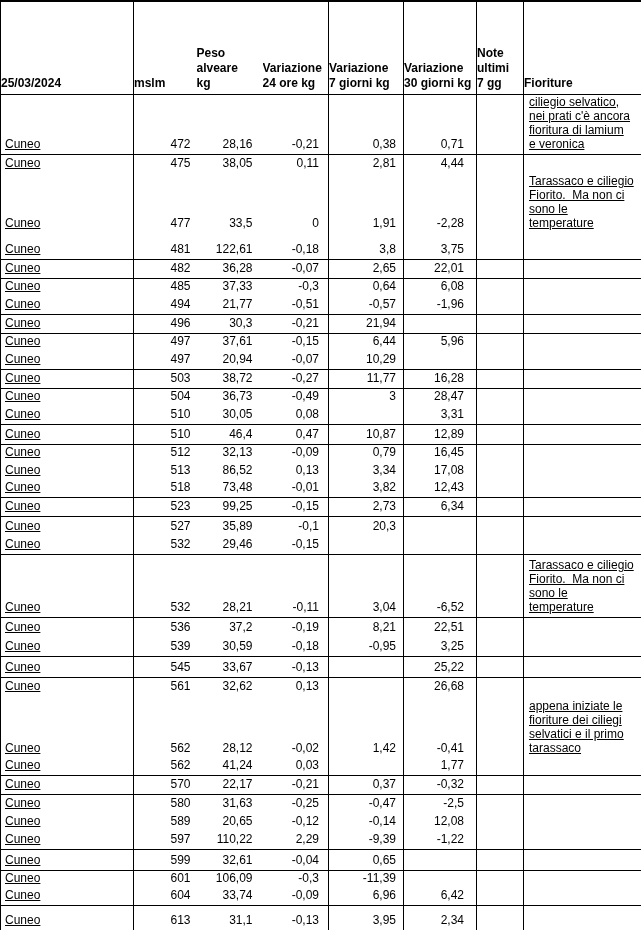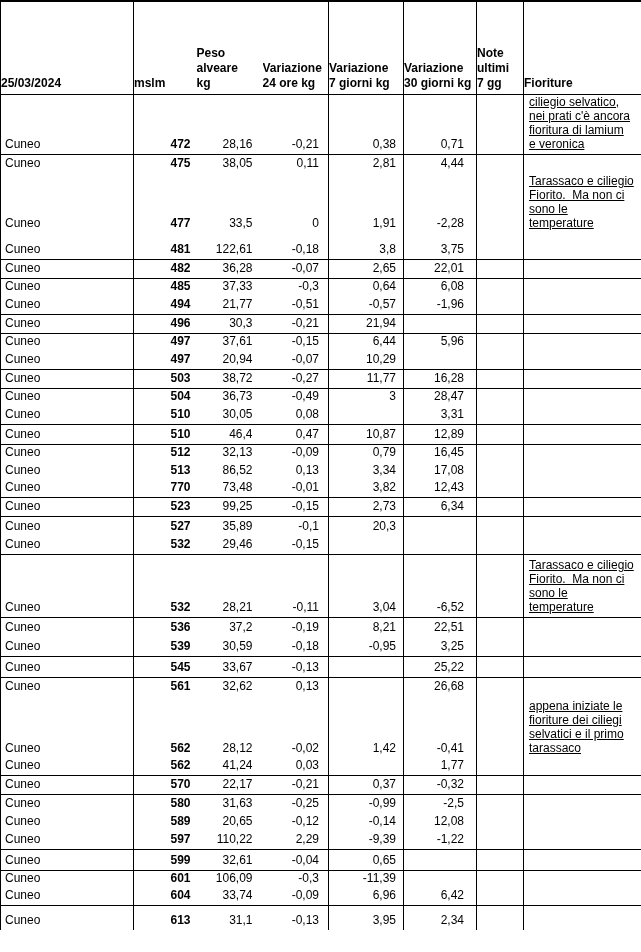--- a/index.html
+++ b/index.html
@@ -17,23 +17,23 @@
     width: 641px;
     border-top: 2px solid #000;
     border-left: 1px solid #000;
   }
   th, td { padding: 0; vertical-align: bottom; overflow: hidden; }
   .bdr { border-right: 1px solid #000; }
   thead tr { height: 93px; }
   thead th { font-weight: bold; border-bottom: 1px solid #000; padding-bottom: 3px; }
   .hline { line-height: 15px; text-align: left; white-space: nowrap; }
   tr.bb > td { border-bottom: 1px solid #000; }
-  td.loc { text-align: left; padding: 0 0 3px 4px; line-height: 14px; white-space: nowrap; }
+  td.loc { text-align: left; padding: 0 0 3px 4px; line-height: 14px; white-space: nowrap; text-decoration: underline; }
   td.num { text-align: right; line-height: 14px; padding-bottom: 3px; white-space: nowrap; }
-  td.c-mslm { padding-right: 6px; font-weight: bold; }
+  td.c-mslm { padding-right: 6px; }
   td.c-peso { padding-right: 10px; }
   td.c-v24  { padding-right: 9px; }
   td.c-v7   { padding-right: 7px; }
   td.c-v30  { padding-right: 12px; }
   td.fio { text-align: left; padding: 0 0 3px 5px; text-decoration: underline; }
   td.fio .ln { line-height: 14px; white-space: pre; }
 </style>
 </head>
 <body>
 
@@ -250,21 +250,21 @@
           <td class="num c-mslm">513</td>
           <td class="num c-peso">86,52</td>
           <td class="num c-v24 bdr">0,13</td>
           <td class="num c-v7 bdr">3,34</td>
           <td class="num c-v30 bdr">17,08</td>
           <td class="note bdr"></td>
           <td class="fio bdr"></td>
         </tr>
         <tr class="bb" style="height: 17px;">
           <td class="loc bdr">Cuneo</td>
-          <td class="num c-mslm">770</td>
+          <td class="num c-mslm">518</td>
           <td class="num c-peso">73,48</td>
           <td class="num c-v24 bdr">-0,01</td>
           <td class="num c-v7 bdr">3,82</td>
           <td class="num c-v30 bdr">12,43</td>
           <td class="note bdr"></td>
           <td class="fio bdr"></td>
         </tr>
         <tr class="bb" style="height: 19px;">
           <td class="loc bdr">Cuneo</td>
           <td class="num c-mslm">523</td>
@@ -383,21 +383,21 @@
           <td class="num c-v7 bdr">0,37</td>
           <td class="num c-v30 bdr">-0,32</td>
           <td class="note bdr"></td>
           <td class="fio bdr"></td>
         </tr>
         <tr style="height: 18px;">
           <td class="loc bdr">Cuneo</td>
           <td class="num c-mslm">580</td>
           <td class="num c-peso">31,63</td>
           <td class="num c-v24 bdr">-0,25</td>
-          <td class="num c-v7 bdr">-0,99</td>
+          <td class="num c-v7 bdr">-0,47</td>
           <td class="num c-v30 bdr">-2,5</td>
           <td class="note bdr"></td>
           <td class="fio bdr"></td>
         </tr>
         <tr style="height: 18px;">
           <td class="loc bdr">Cuneo</td>
           <td class="num c-mslm">589</td>
           <td class="num c-peso">20,65</td>
           <td class="num c-v24 bdr">-0,12</td>
           <td class="num c-v7 bdr">-0,14</td>

